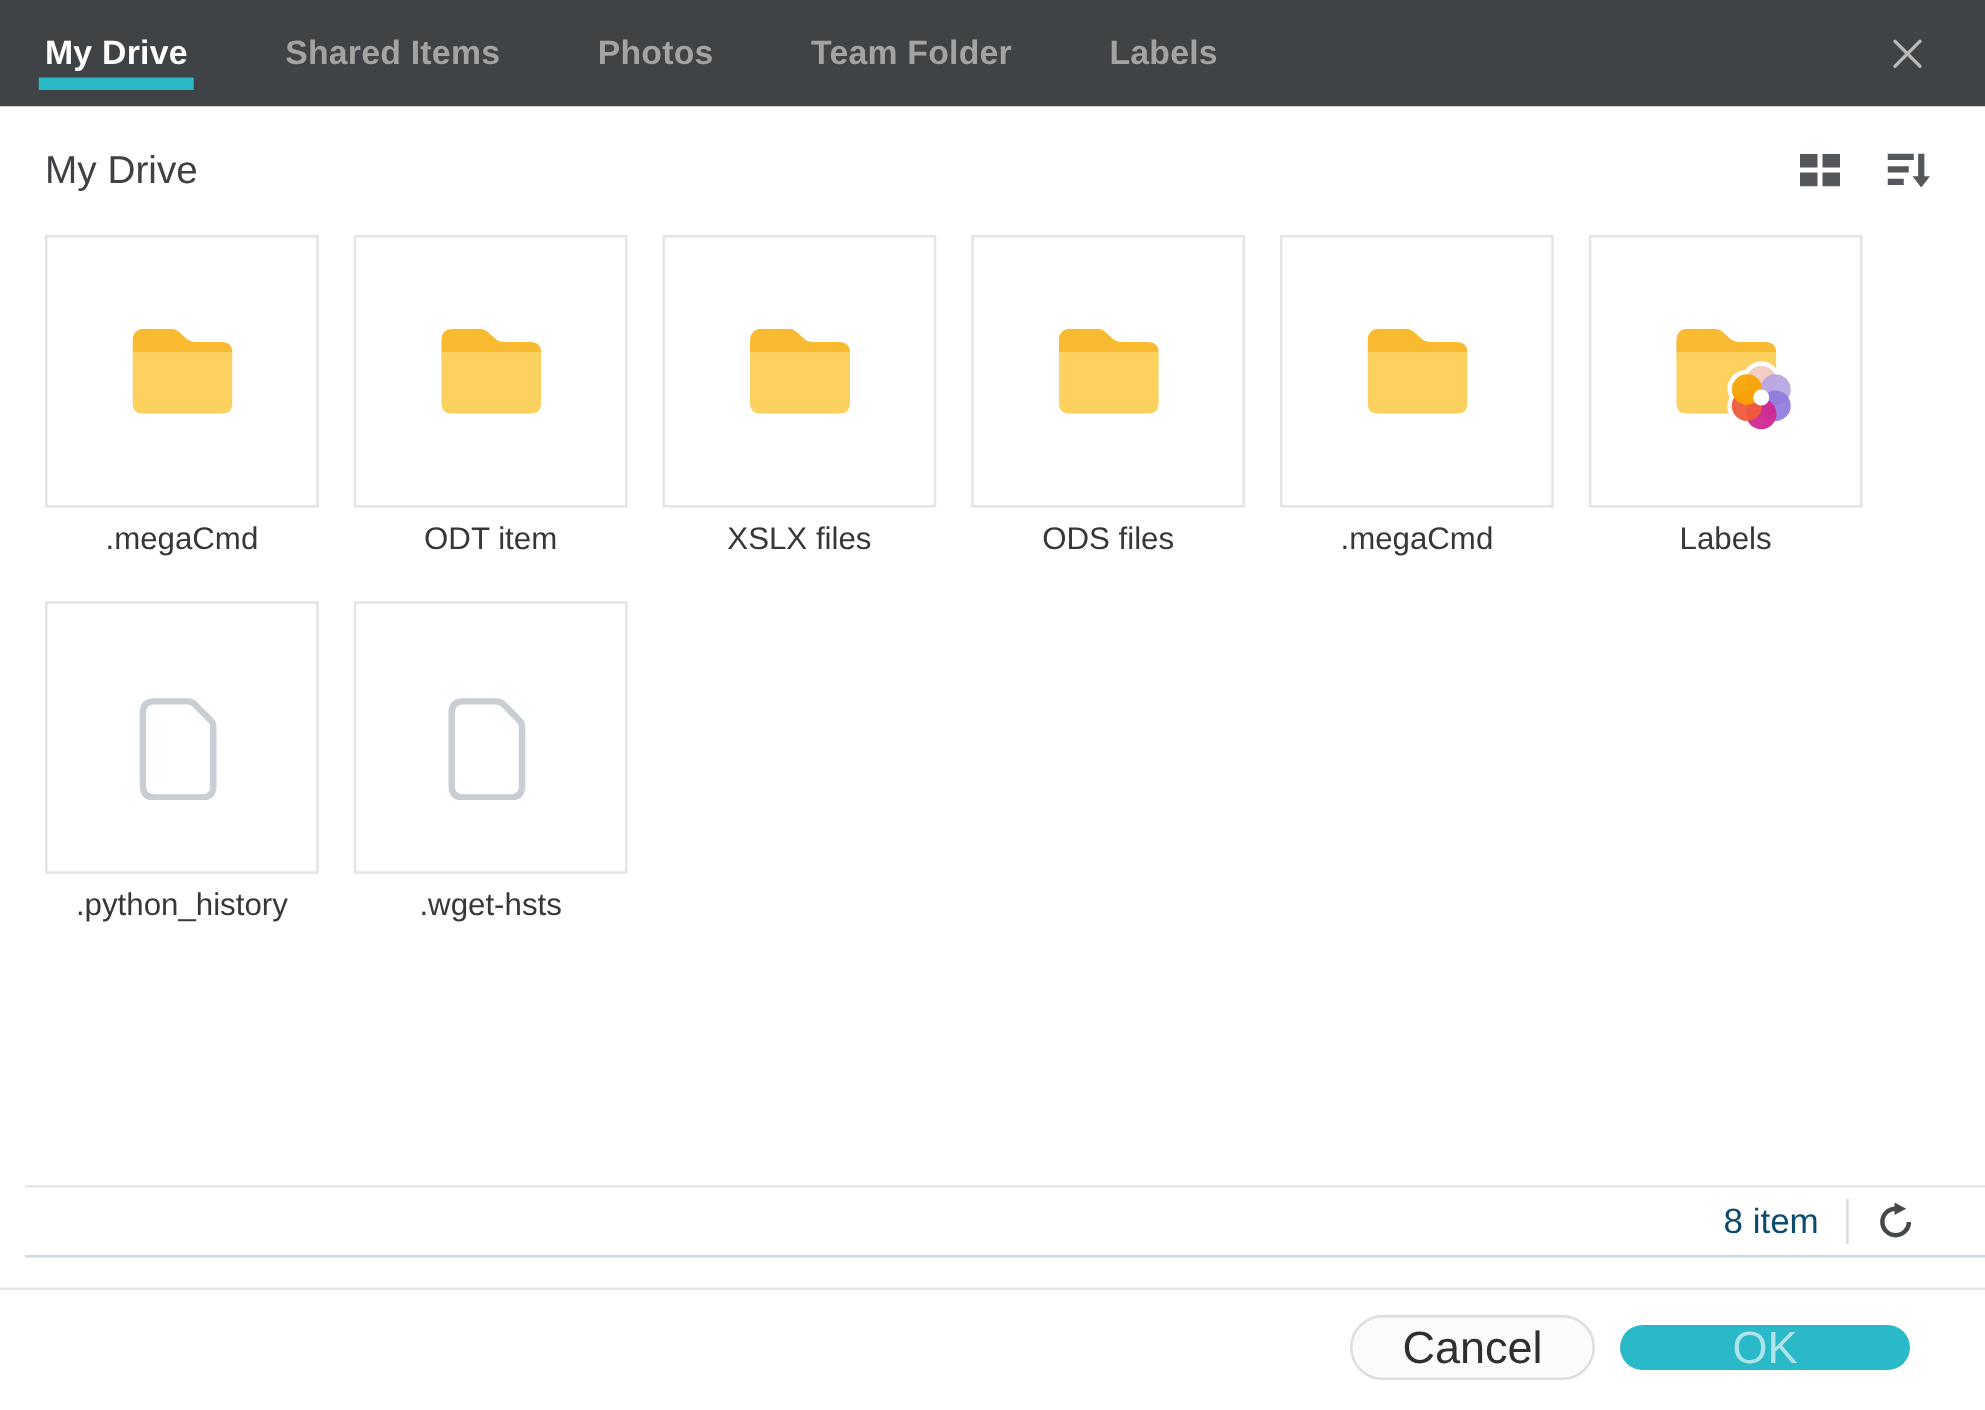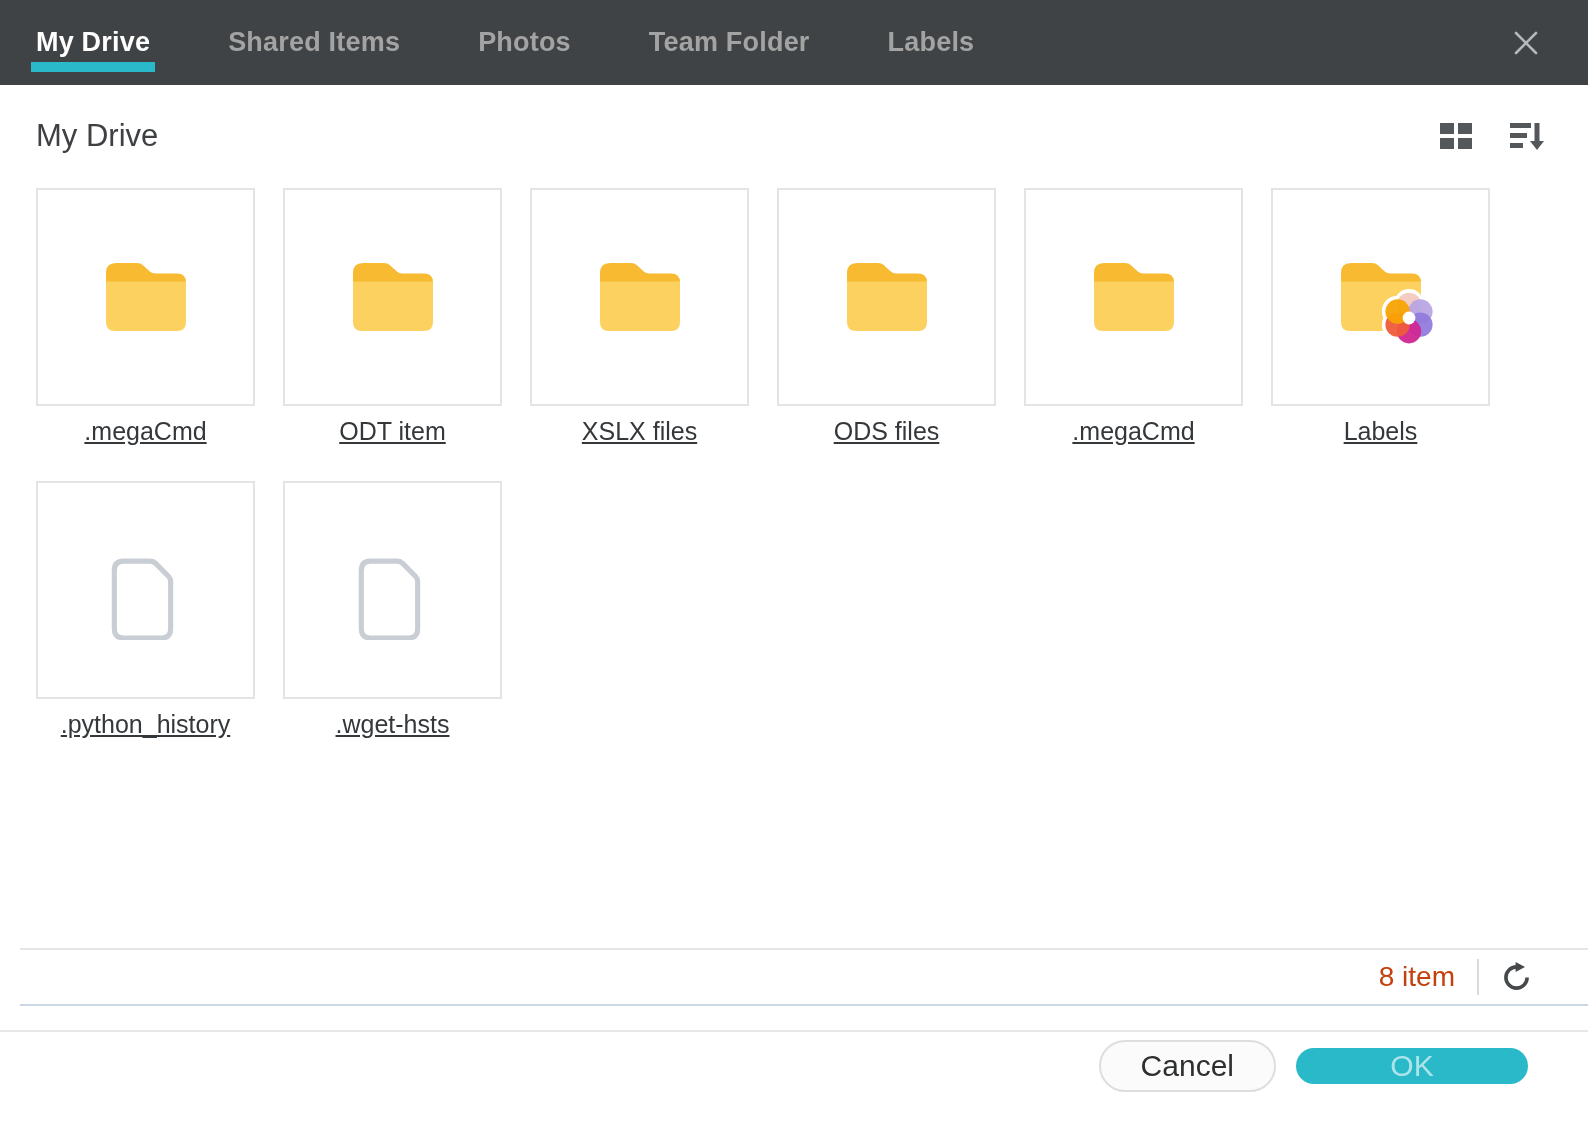--- a/index.html
+++ b/index.html
@@ -55,46 +55,46 @@
     position:absolute;top:188px;left:36px;width:1480px;
     display:flex;flex-wrap:wrap;column-gap:28px;row-gap:35px;
   }
   .grid-item{width:219px;cursor:pointer;}
   .card{
     width:219px;height:218px;background:#fff;border:2px solid #e3e4e6;
     display:flex;align-items:center;justify-content:center;position:relative;
   }
   .item-label{
     margin-top:11px;text-align:center;font-size:25px;color:#35383b;
-    white-space:nowrap;overflow:hidden;text-decoration:underline;
+    white-space:nowrap;overflow:hidden;
   }
   .icon-wrap{position:relative;width:80px;height:68px;}
   .badge{
     position:absolute;right:-17px;bottom:-16px;width:58px;height:58px;display:none;
   }
   .grid-item[data-type="folder-photos"] .badge{display:block;}
 
   
   .statusbar{
     position:absolute;top:948px;left:20px;right:0;height:58px;
     border-top:2px solid #e4e5e7;border-bottom:2px solid #ccd7e4;
     display:flex;align-items:center;justify-content:flex-end;
     padding-right:56px;
   }
-  .item-count{font-size:28px;color:#c2410c;text-align:right;}
+  .item-count{font-size:28px;color:#0c4a6e;text-align:right;}
   .vdivider{width:2px;height:36px;background:#d8dadc;margin:0 22px;}
 
   
   .footer-sep{position:absolute;top:1030px;left:0;right:0;height:2px;background:#e6e7e9;}
   .footer{
     position:absolute;top:1040px;right:60px;display:flex;align-items:center;gap:20px;
   }
   .btn{
-    font-family:inherit;font-size:30px;cursor:pointer;border:none;
-    display:flex;align-items:center;justify-content:center;
+    font-family:inherit;font-size:36px;cursor:pointer;border:none;
+    display:flex;align-items:center;justify-content:center;margin-top:12px;
   }
   .btn-cancel{
     height:52px;padding:0 40px;border-radius:26px;
     background:#fbfbfb;border:2px solid #dedede;color:#2e2f31;
   }
   .btn-ok{
     width:232px;height:36px;border-radius:27px;
     background:var(--accent-teal);color:rgba(255,255,255,0.62);
   }
 </style>

